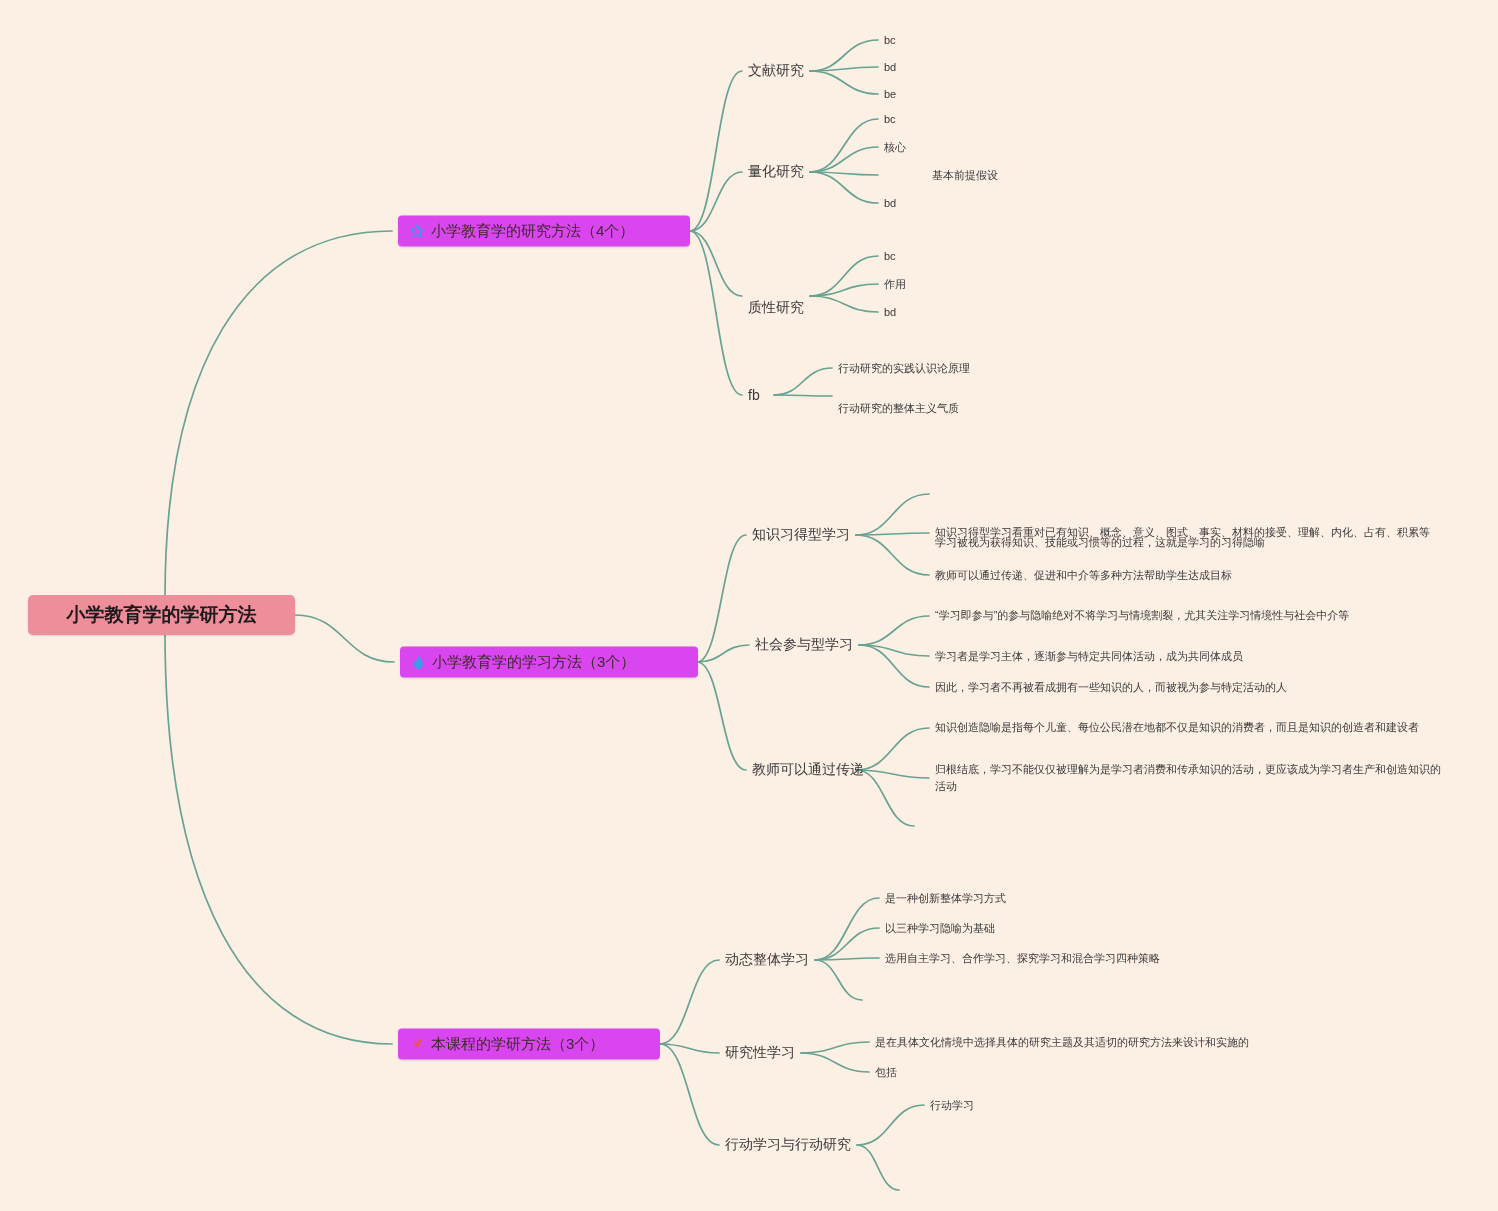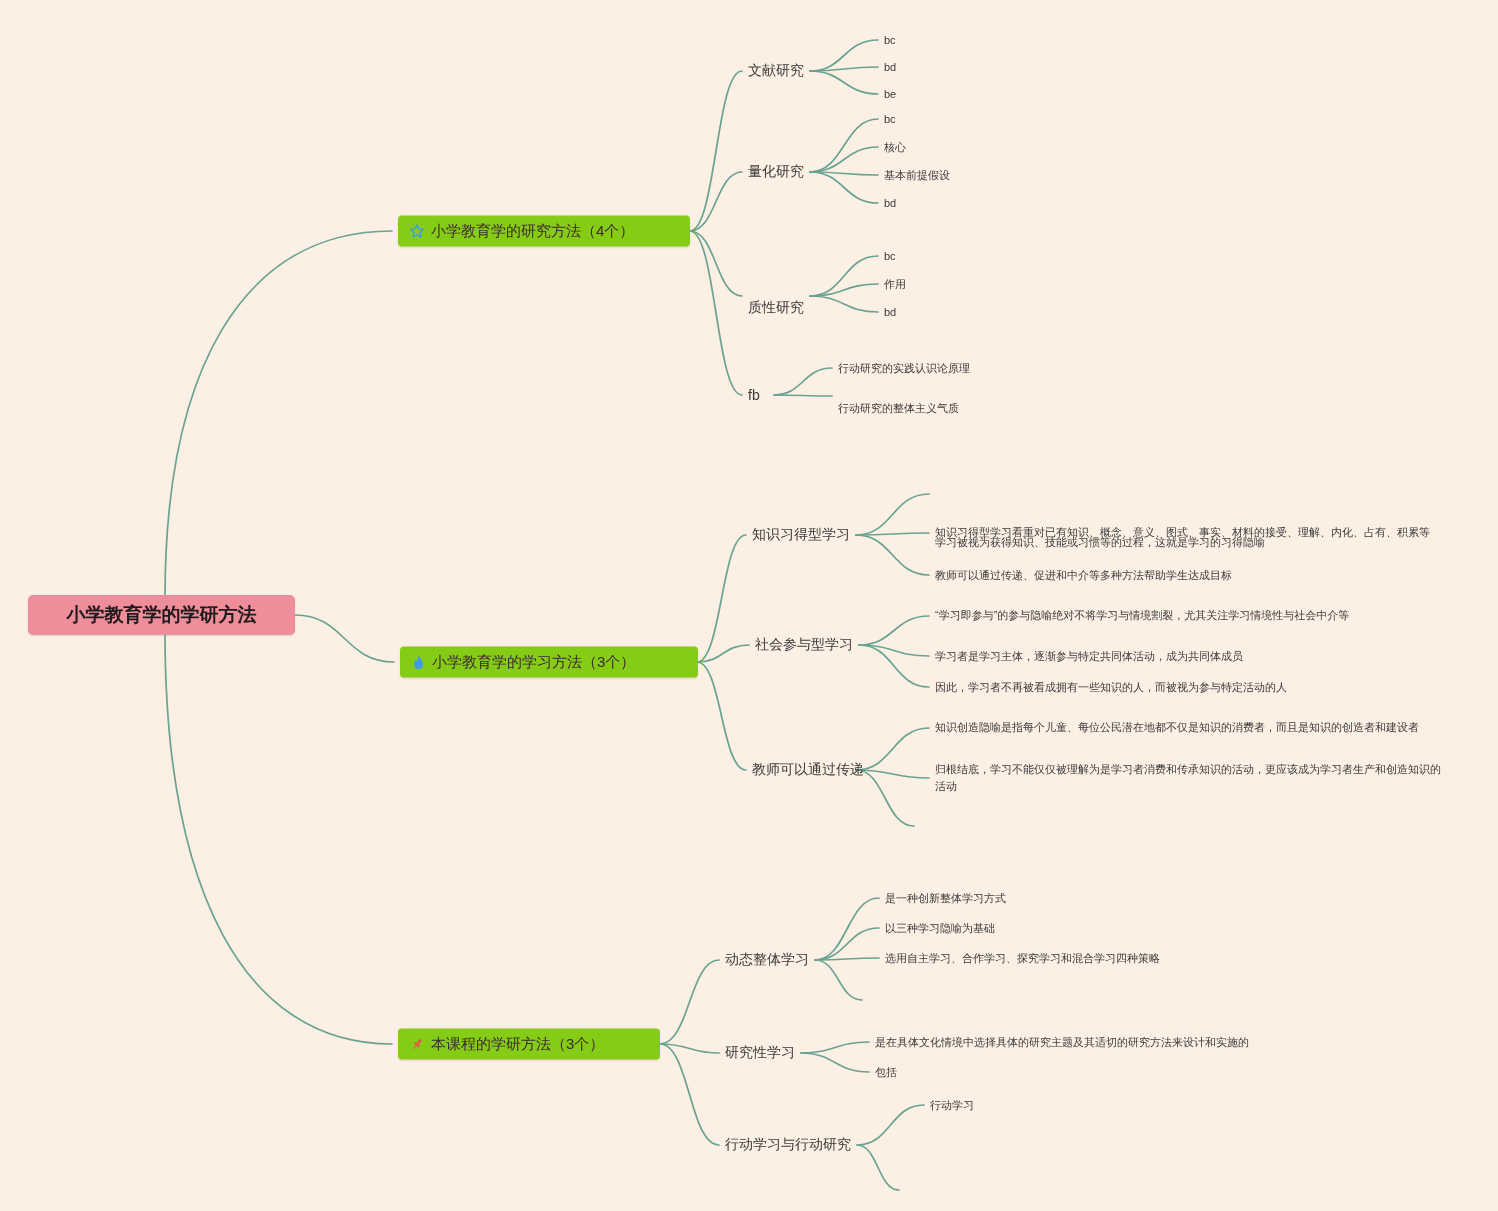--- a/index.html
+++ b/index.html
@@ -26,21 +26,21 @@
     border-radius:5px;
     padding:7px 14px;
     font-size:19px;
     font-weight:bold;
     color:#201a1c;
     justify-content:center;
     box-shadow:0 1px 2px rgba(0,0,0,.12);
     align-items:flex-end;
   }
   .node.branch{
-    background:#84cc16;
+    background:#d946ef;
     border-radius:4px;
     padding:6px 11px;
     font-size:15px;
     color:#3f292e;
     justify-content:flex-start;
     box-shadow:0 1px 2px rgba(0,0,0,.10);
     text-align:center;
   }
   .node.sub{font-size:14px;color:#3a3a3a;}
   .node.leaf{font-size:11px;color:#3a3a3a;align-items:flex-end;}
@@ -122,21 +122,21 @@
       </div>
       <div class="node sub" style="left: 748px; top: 172px;">
         <span class="label">量化研究</span>
       </div>
       <div class="node leaf" style="left: 884px; top: 119px;">
         <span class="label">bc</span>
       </div>
       <div class="node leaf" style="left: 884px; top: 147px;">
         <span class="label">核心</span>
       </div>
-      <div class="node leaf" style="left: 884px; top: 175px;">
+      <div class="node leaf" style="left: 932px; top: 175px;">
         <span class="label">基本前提假设</span>
       </div>
       <div class="node leaf" style="left: 884px; top: 203px;">
         <span class="label">bd</span>
       </div>
       <div class="node sub" style="left: 748px; top: 296px; margin-top: 12px;">
         <span class="label">质性研究</span>
       </div>
       <div class="node leaf" style="left: 884px; top: 256px;">
         <span class="label">bc</span>

